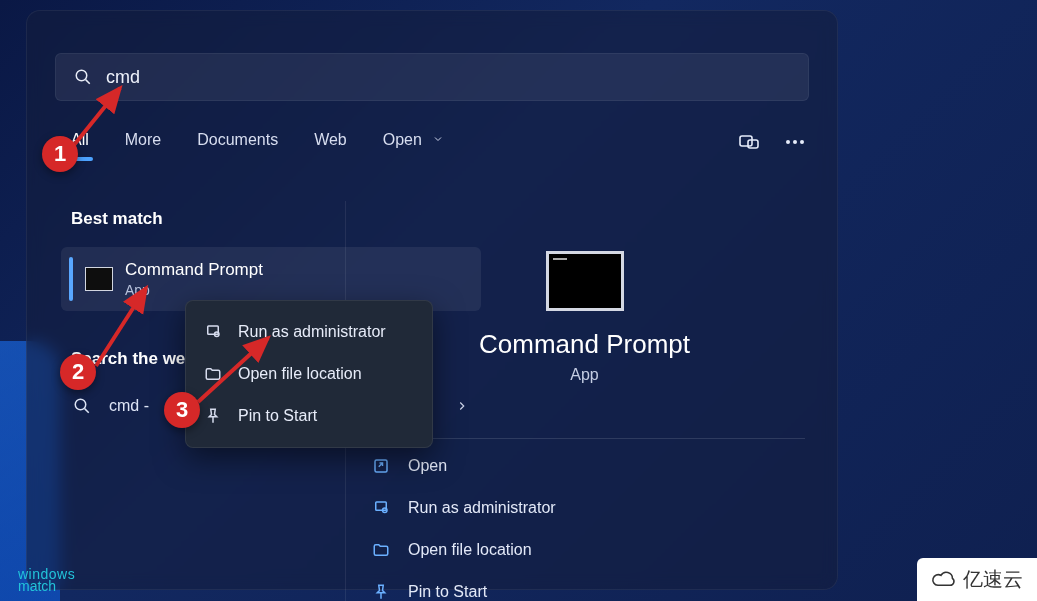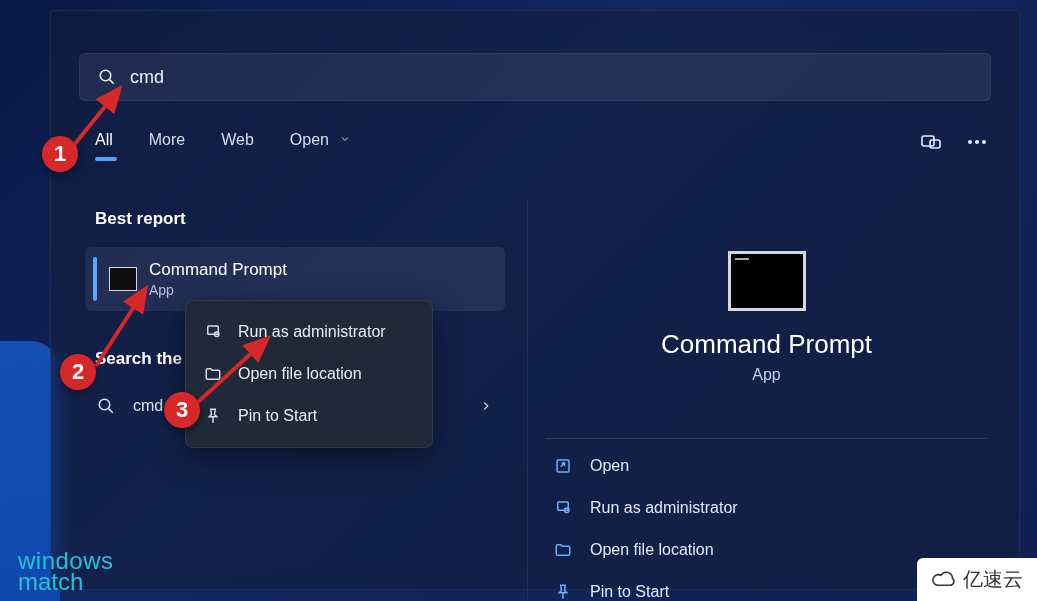--- a/index.html
+++ b/index.html
@@ -7,22 +7,22 @@
       width: 1037px; height: 601px;
       background: linear-gradient(135deg, #0a1845 0%, #122860 40%, #0f2050 100%);
       position: relative; overflow: hidden;
     }
     .blue-shape {
       position: absolute; left: 0; bottom: 0; width: 60px; height: 260px;
       background: linear-gradient(160deg, #1a6ff0 0%, #0d5de0 100%);
       border-radius: 0 30px 0 0; opacity: .6;
     }
     .search-panel {
-      position: absolute; left: 50px; top: 10px; width: 970px; height: 580px;
-      background: rgba(20,30,60,.55); border-radius: 4px; backdrop-filter: blur(8px);
+      position: absolute; left: 26px; top: 10px; width: 812px; height: 580px;
+      background: rgba(20,30,60,.55); border-radius: 14px; backdrop-filter: blur(8px);
       border: 1px solid rgba(255,255,255,.06);
     }
     .search-bar {
       margin: 42px 28px 0 28px; height: 48px;
       background: rgba(255,255,255,.07); border-radius: 6px;
       display: flex; align-items: center; padding: 0 18px;
       border: 1px solid rgba(255,255,255,.06);
     }
     .search-bar .si { width: 18px; height: 18px; margin-right: 14px; color: #e8ecf7; }
     .search-bar input {
@@ -93,21 +93,21 @@
     .badge-num {
       position: absolute; width: 36px; height: 36px; background: #d62828;
       border-radius: 50%; color: #fff; font-size: 22px; font-weight: 600;
       display: flex; align-items: center; justify-content: center;
       box-shadow: 0 3px 8px rgba(0,0,0,.4); z-index: 20;
     }
     .b1 { left: 42px; top: 136px; } .b2 { left: 60px; top: 354px; } .b3 { left: 164px; top: 392px; }
     .arrow-ann { position: absolute; z-index: 19; }
     .wm {
       position: absolute; left: 18px; bottom: 8px; color: #22c3d9;
-      font-size: 24px; line-height: .9; margin-top: 43px;
+      font-size: 14px; line-height: .9; margin-top: 43px;
     }
     .wm span:first-child { font-weight: 300; letter-spacing: .5px; }
     .corner-logo {
       position: absolute; right: 0; bottom: 0; background: #fff;
       padding: 8px 14px; border-radius: 6px 0 0 0; color: #333;
       font-size: 20px; display: flex; align-items: center; gap: 6px; justify-content: flex-end;
     }
   </style>
 </head>
 <body>
@@ -120,20 +120,21 @@
     <svg class="si" viewBox="0 0 24 24" fill="none" stroke="currentColor" stroke-width="2">
         <circle cx="10" cy="10" r="7"></circle>
         <line x1="21" y1="21" x2="15.5" y2="15.5"></line>
       </svg>
     <input type="text" value="cmd" style="">
   </div>
 
   <div class="tabs">
     <div class="tab active">All</div>
     <div class="tab">More</div>
+    <div class="tab">Documents</div>
     <div class="tab">Web</div>
     <div class="tab">
       <span>Open</span>
       <svg class="chev" viewBox="0 0 24 24" fill="none" stroke="currentColor" stroke-width="2">
           <polyline points="6 9 12 15 18 9"></polyline>
         </svg>
     </div>
     <div class="tab-actions">
       <svg width="24" height="24" viewBox="0 0 24 24" fill="none" stroke="currentColor" stroke-width="1.6">
           <rect x="3" y="6" width="12" height="10" rx="2"></rect>
@@ -141,21 +142,21 @@
         </svg>
       <svg width="24" height="24" viewBox="0 0 24 24" fill="currentColor">
           <circle cx="5" cy="12" r="2"></circle>
           <circle cx="12" cy="12" r="2"></circle>
           <circle cx="19" cy="12" r="2"></circle>
         </svg>
     </div>
   </div>
 
   <div class="left-col">
-    <div class="section-title">Best report</div>
+    <div class="section-title">Best match</div>
 
     <div class="result-card">
       <div class="accent"></div>
       <div class="app-icon"></div>
       <div>
         <div class="result-title">Command Prompt</div>
         <div class="result-sub">App</div>
       </div>
     </div>
 

